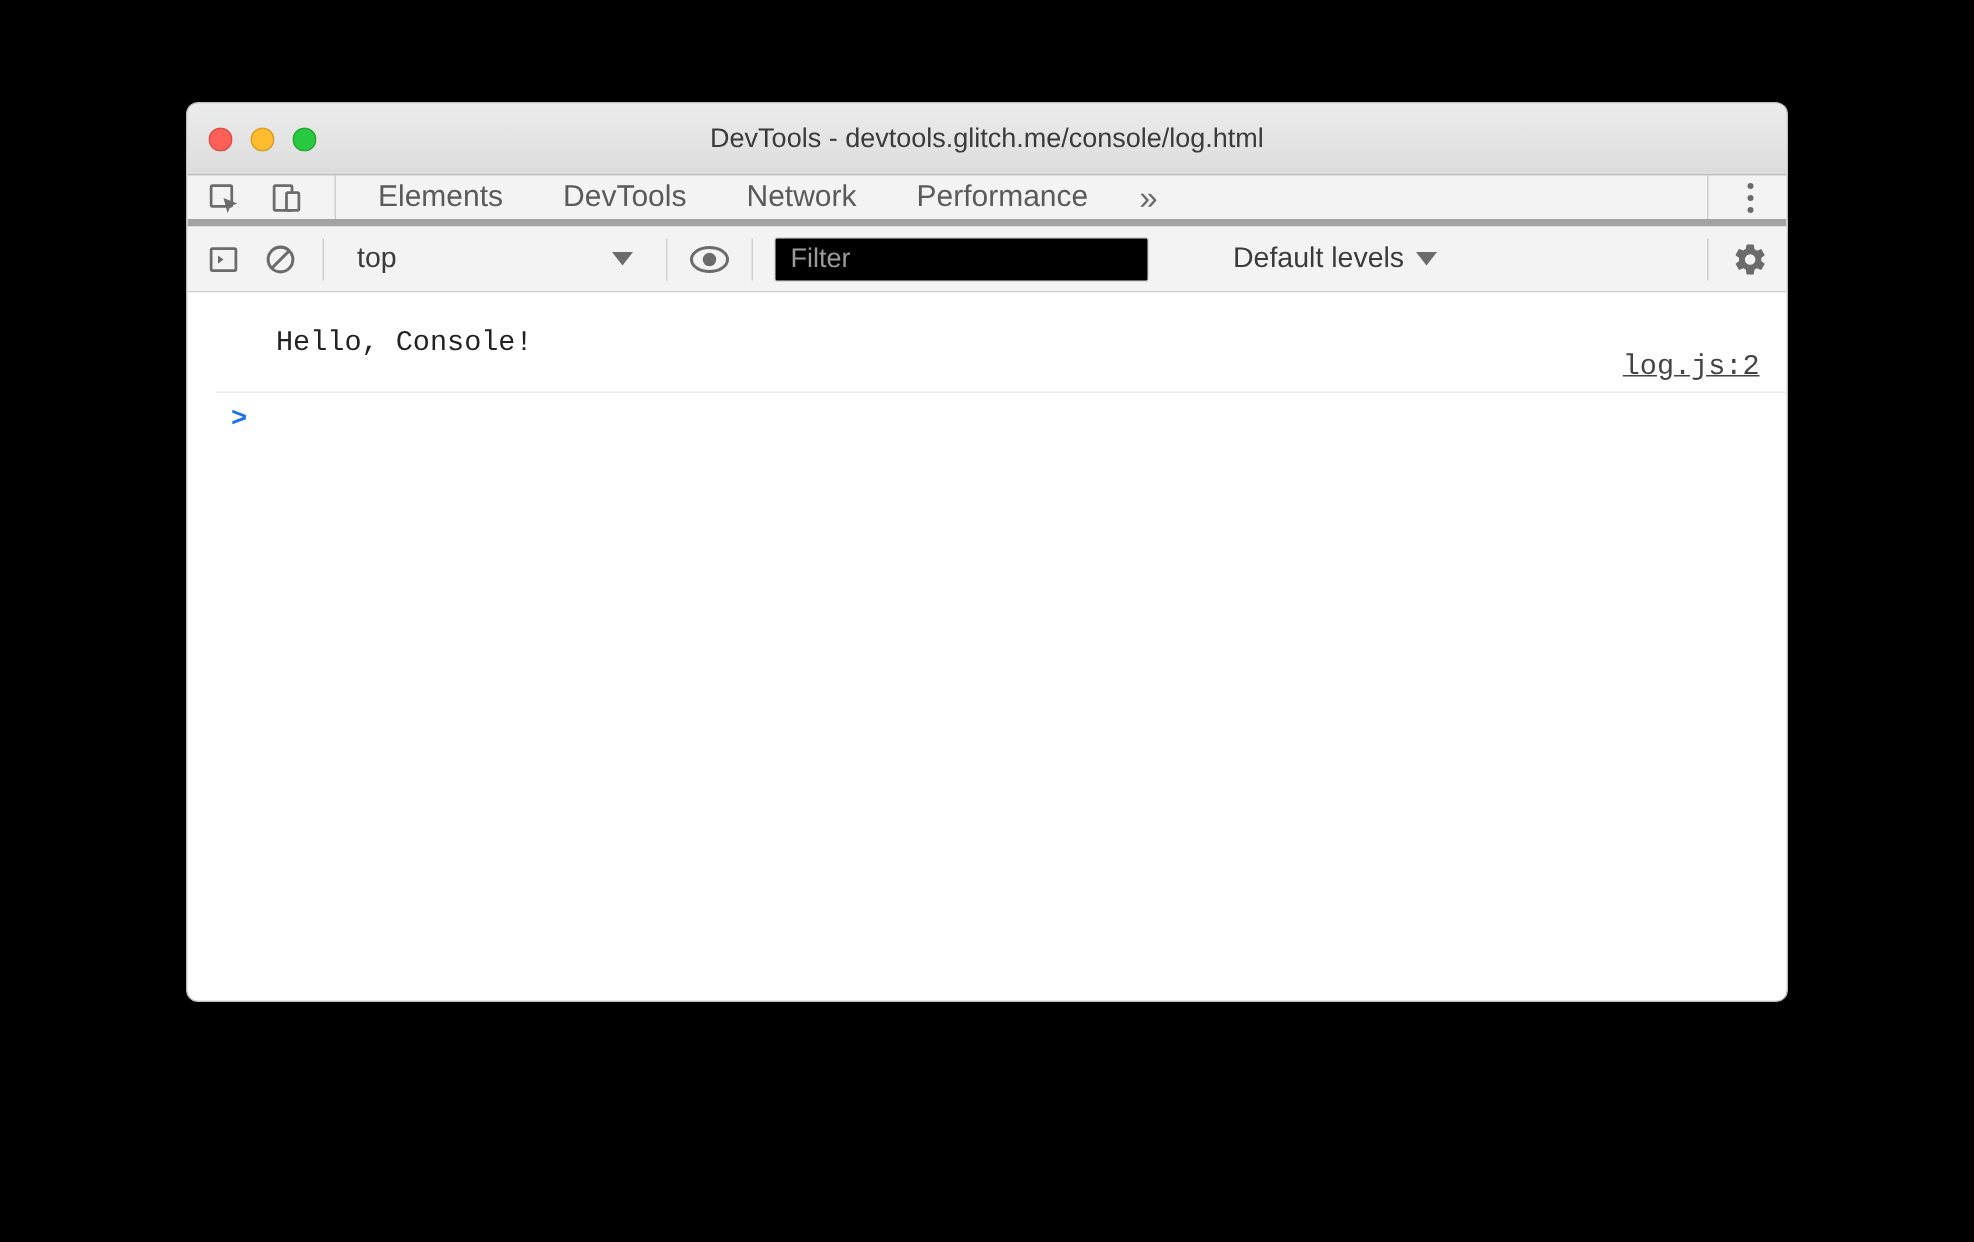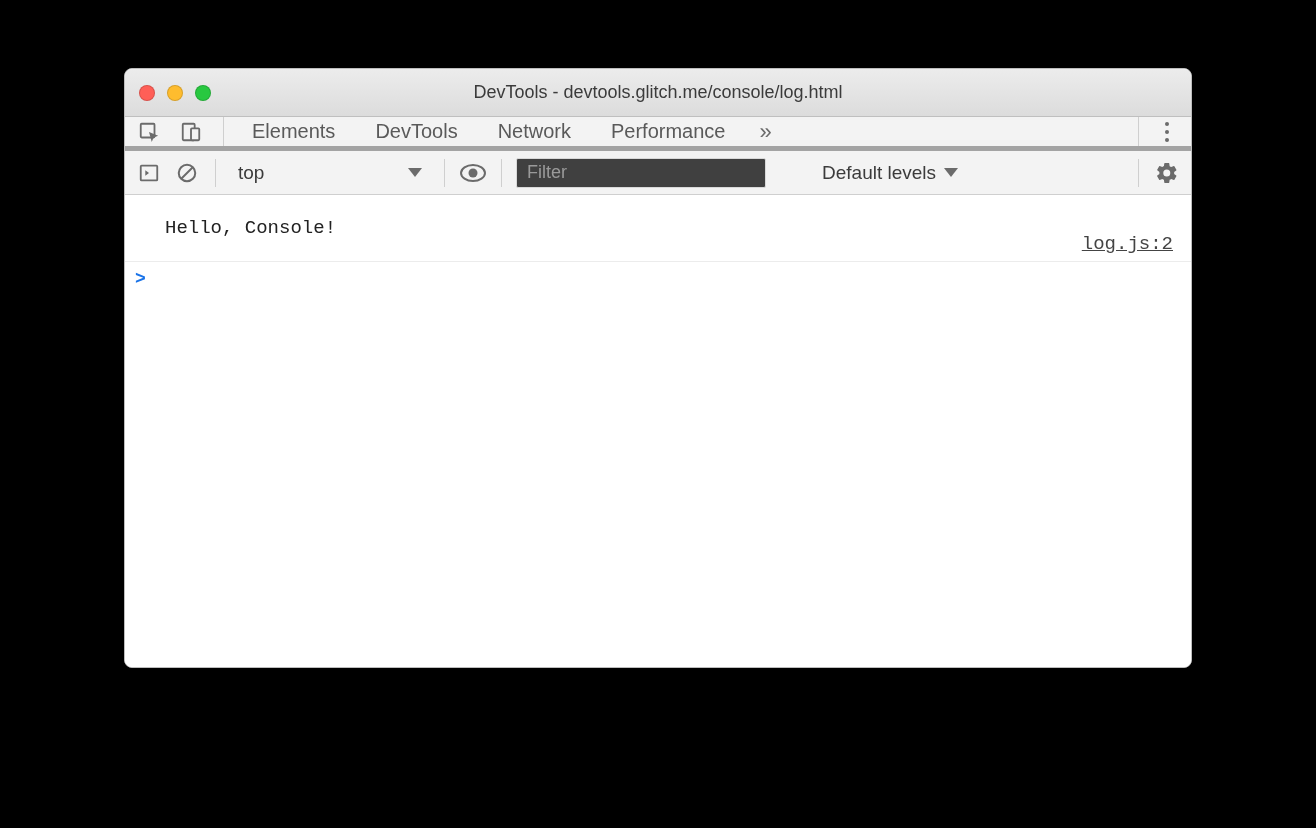--- a/index.html
+++ b/index.html
@@ -154,21 +154,21 @@
     justify-content: space-between;
   }
   .tri-down {
     width: 0; height: 0;
     border-left: 7px solid transparent;
     border-right: 7px solid transparent;
     border-top: 9px solid #6b6b6b;
   }
   .filter-input {
     height: 30px;
-    background: #404040;
+    background: #000000;
     border: 1px solid #d9d9d9;
     border-radius: 2px;
     font-size: 18px;
     color: #9a9a9a;
     padding: 0 10px;
     width: 250px;
   }
   .filter-input::placeholder { color: #9a9a9a; }
   .levels {
     display: flex;
@@ -185,20 +185,21 @@
     width: 24px; height: 24px;
     color: #6b6b6b;
   }
   
   .console-body {
     background: #fff;
     height: 472px;
     font-family: Menlo, Consolas, "Courier New", monospace;
     font-size: 19px;
     color: #222;
+    padding-left: 19px;
   }
   .log-row {
     display: flex;
     align-items: center;
     justify-content: space-between;
     padding: 6px 18px 6px 40px;
     border-bottom: 1px solid #ececec;
   }
   .log-src {
     color: #444;

